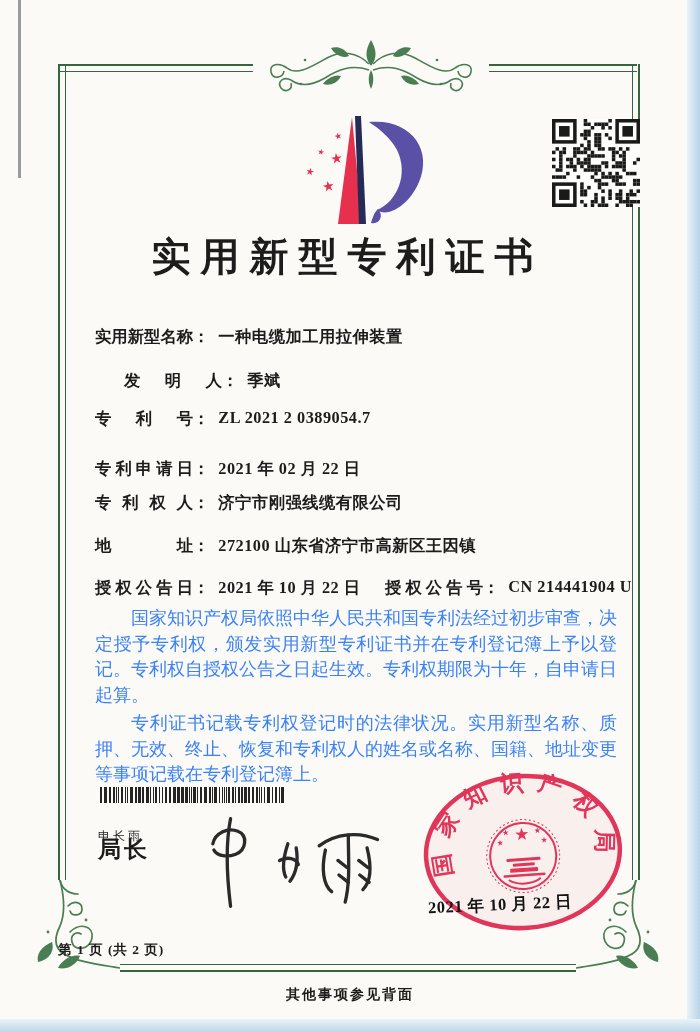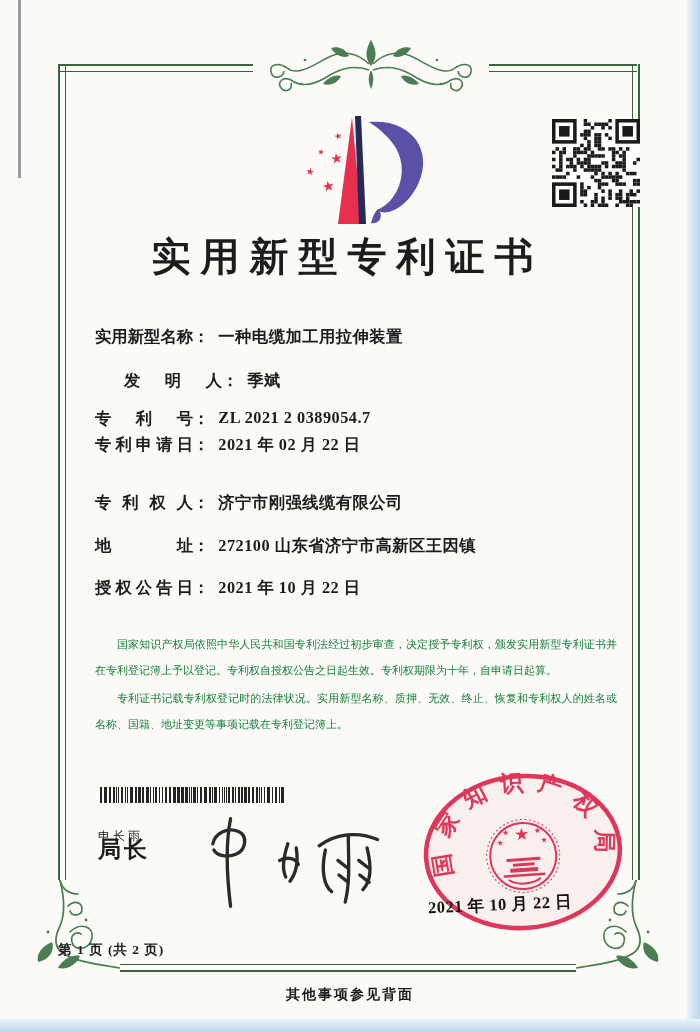--- a/index.html
+++ b/index.html
@@ -26,22 +26,22 @@
   .title{position:absolute;left:58px;top:230px;width:579px;text-align:center;
          font-size:39px;font-weight:700;letter-spacing:10px;}
   
   .fields{position:absolute;left:95px;top:318px;width:530px;font-size:16.3px;font-weight:700;}
   .field-row{position:absolute;left:0;width:100%;height:24px;white-space:nowrap;}
   .flabel{display:inline-block;width:98px;text-align:justify;text-align-last:justify;vertical-align:top;}
   .fcolon{display:inline-block;margin-right:9px;vertical-align:top;}
   .fvalue{display:inline-block;vertical-align:top;letter-spacing:.5px;}
   .pair2{position:absolute;left:290px;top:0;}
   
-  .body-text{position:absolute;left:95px;top:606px;width:522px;font-size:11px;line-height:25.5px;
-             text-align:justify;color:#15803d;margin-top:26px;}
+  .body-text{position:absolute;left:95px;top:606px;width:522px;font-size:18px;line-height:25.5px;
+             text-align:justify;color:#3b82f6;}
   .body-text p{margin:0 0 3px 0;text-indent:2em;}
   
   .barcode{position:absolute;left:100px;top:787px;width:186px;height:16px;}
   
   .sig-title{position:absolute;left:98px;top:834px;font-size:23px;font-weight:700;letter-spacing:3px;}
   .sig-name{position:absolute;left:98px;top:828px;font-size:12px;font-weight:400;letter-spacing:3px;}
   .sig-hand{position:absolute;left:192px;top:812px;width:198px;height:100px;}
   
   .seal{position:absolute;left:418px;top:770px;width:210px;height:166px;transform:rotate(-4deg);}
   .seal-date{position:absolute;left:428px;top:894px;font-size:16.5px;font-weight:700;color:#141414;
@@ -333,24 +333,24 @@
         <rect x="3.52" y="66.88" width="17.6" height="17.6" fill="#fdfdfb"></rect>
         <rect x="7.04" y="70.4" width="10.56" height="10.56" fill="#1a1a1a"></rect>
       </svg></div>
 
   <div class="title">实用新型专利证书</div>
 
   <div class="fields" id="fields">
       <div class="field-row" style="top: 8px;"><span class="flabel">实用新型名称</span><span class="fcolon">：</span><span class="fvalue">一种电缆加工用拉伸装置</span></div>
       <div class="field-row" style="top: 52px; margin-left: 29px;"><span class="flabel">发明人</span><span class="fcolon">：</span><span class="fvalue">季斌</span></div>
       <div class="field-row" style="top: 90px;"><span class="flabel">专利号</span><span class="fcolon">：</span><span class="fvalue">ZL 2021 2 0389054.7</span></div>
-      <div class="field-row" style="top: 116px;"><span class="flabel">专利申请日</span><span class="fcolon">：</span><span class="fvalue">2021 年 02 月 22 日</span></div>
+      <div class="field-row" style="top: 140px;"><span class="flabel">专利申请日</span><span class="fcolon">：</span><span class="fvalue">2021 年 02 月 22 日</span></div>
       <div class="field-row" style="top: 174px;"><span class="flabel">专利权人</span><span class="fcolon">：</span><span class="fvalue">济宁市刚强线缆有限公司</span></div>
       <div class="field-row" style="top: 217px;"><span class="flabel">地址</span><span class="fcolon">：</span><span class="fvalue">272100 山东省济宁市高新区王因镇</span></div>
-      <div class="field-row" style="top: 259px;"><span class="flabel">授权公告日</span><span class="fcolon">：</span><span class="fvalue">2021 年 10 月 22 日</span></div>
+      <div class="field-row" style="top: 259px;"><span class="flabel">授权公告日</span><span class="fcolon">：</span><span class="fvalue">2021 年 10 月 22 日</span><span class="pair2"><span class="flabel">授权公告号</span><span class="fcolon">：</span><span class="fvalue">CN 214441904 U</span></span></div>
     </div>
 
   <div class="body-text">
     <p>国家知识产权局依照中华人民共和国专利法经过初步审查，决定授予专利权，颁发实用新型专利证书并在专利登记簿上予以登记。专利权自授权公告之日起生效。专利权期限为十年，自申请日起算。</p>
     <p>专利证书记载专利权登记时的法律状况。实用新型名称、质押、无效、终止、恢复和专利权人的姓名或名称、国籍、地址变更等事项记载在专利登记簿上。</p>
   </div>
 
   <div class="barcode" id="barcode"><svg width="186" height="16">
         <rect x="0" y="0" width="2" height="16" fill="#242424"></rect>
         <rect x="4" y="0" width="3" height="16" fill="#242424"></rect>

